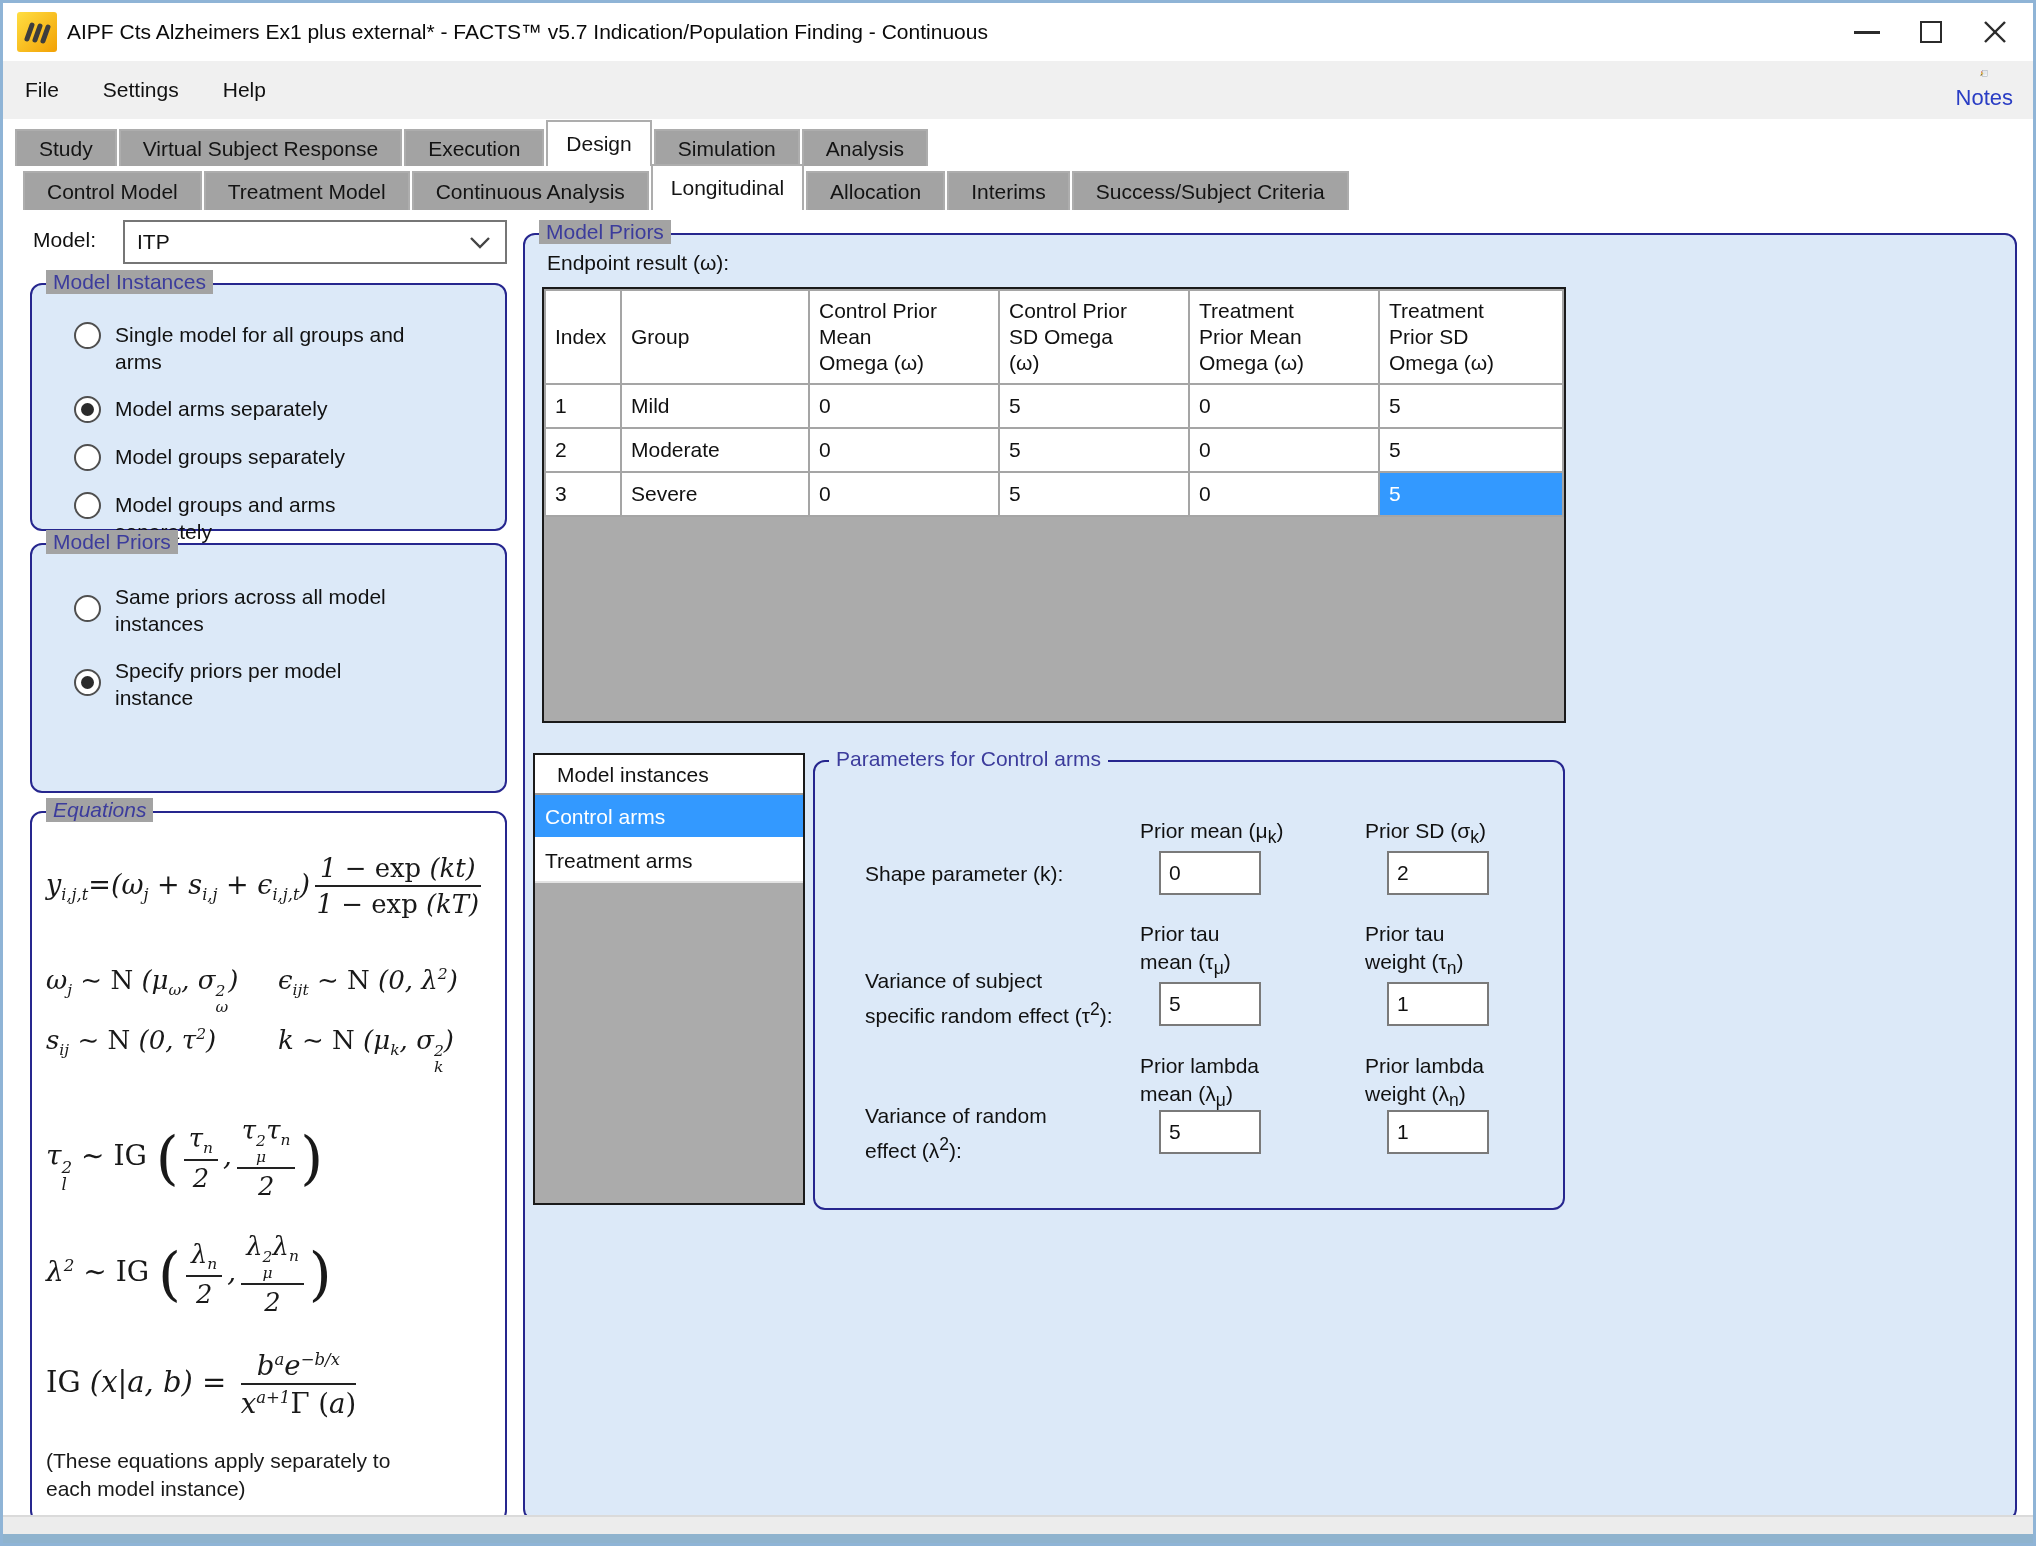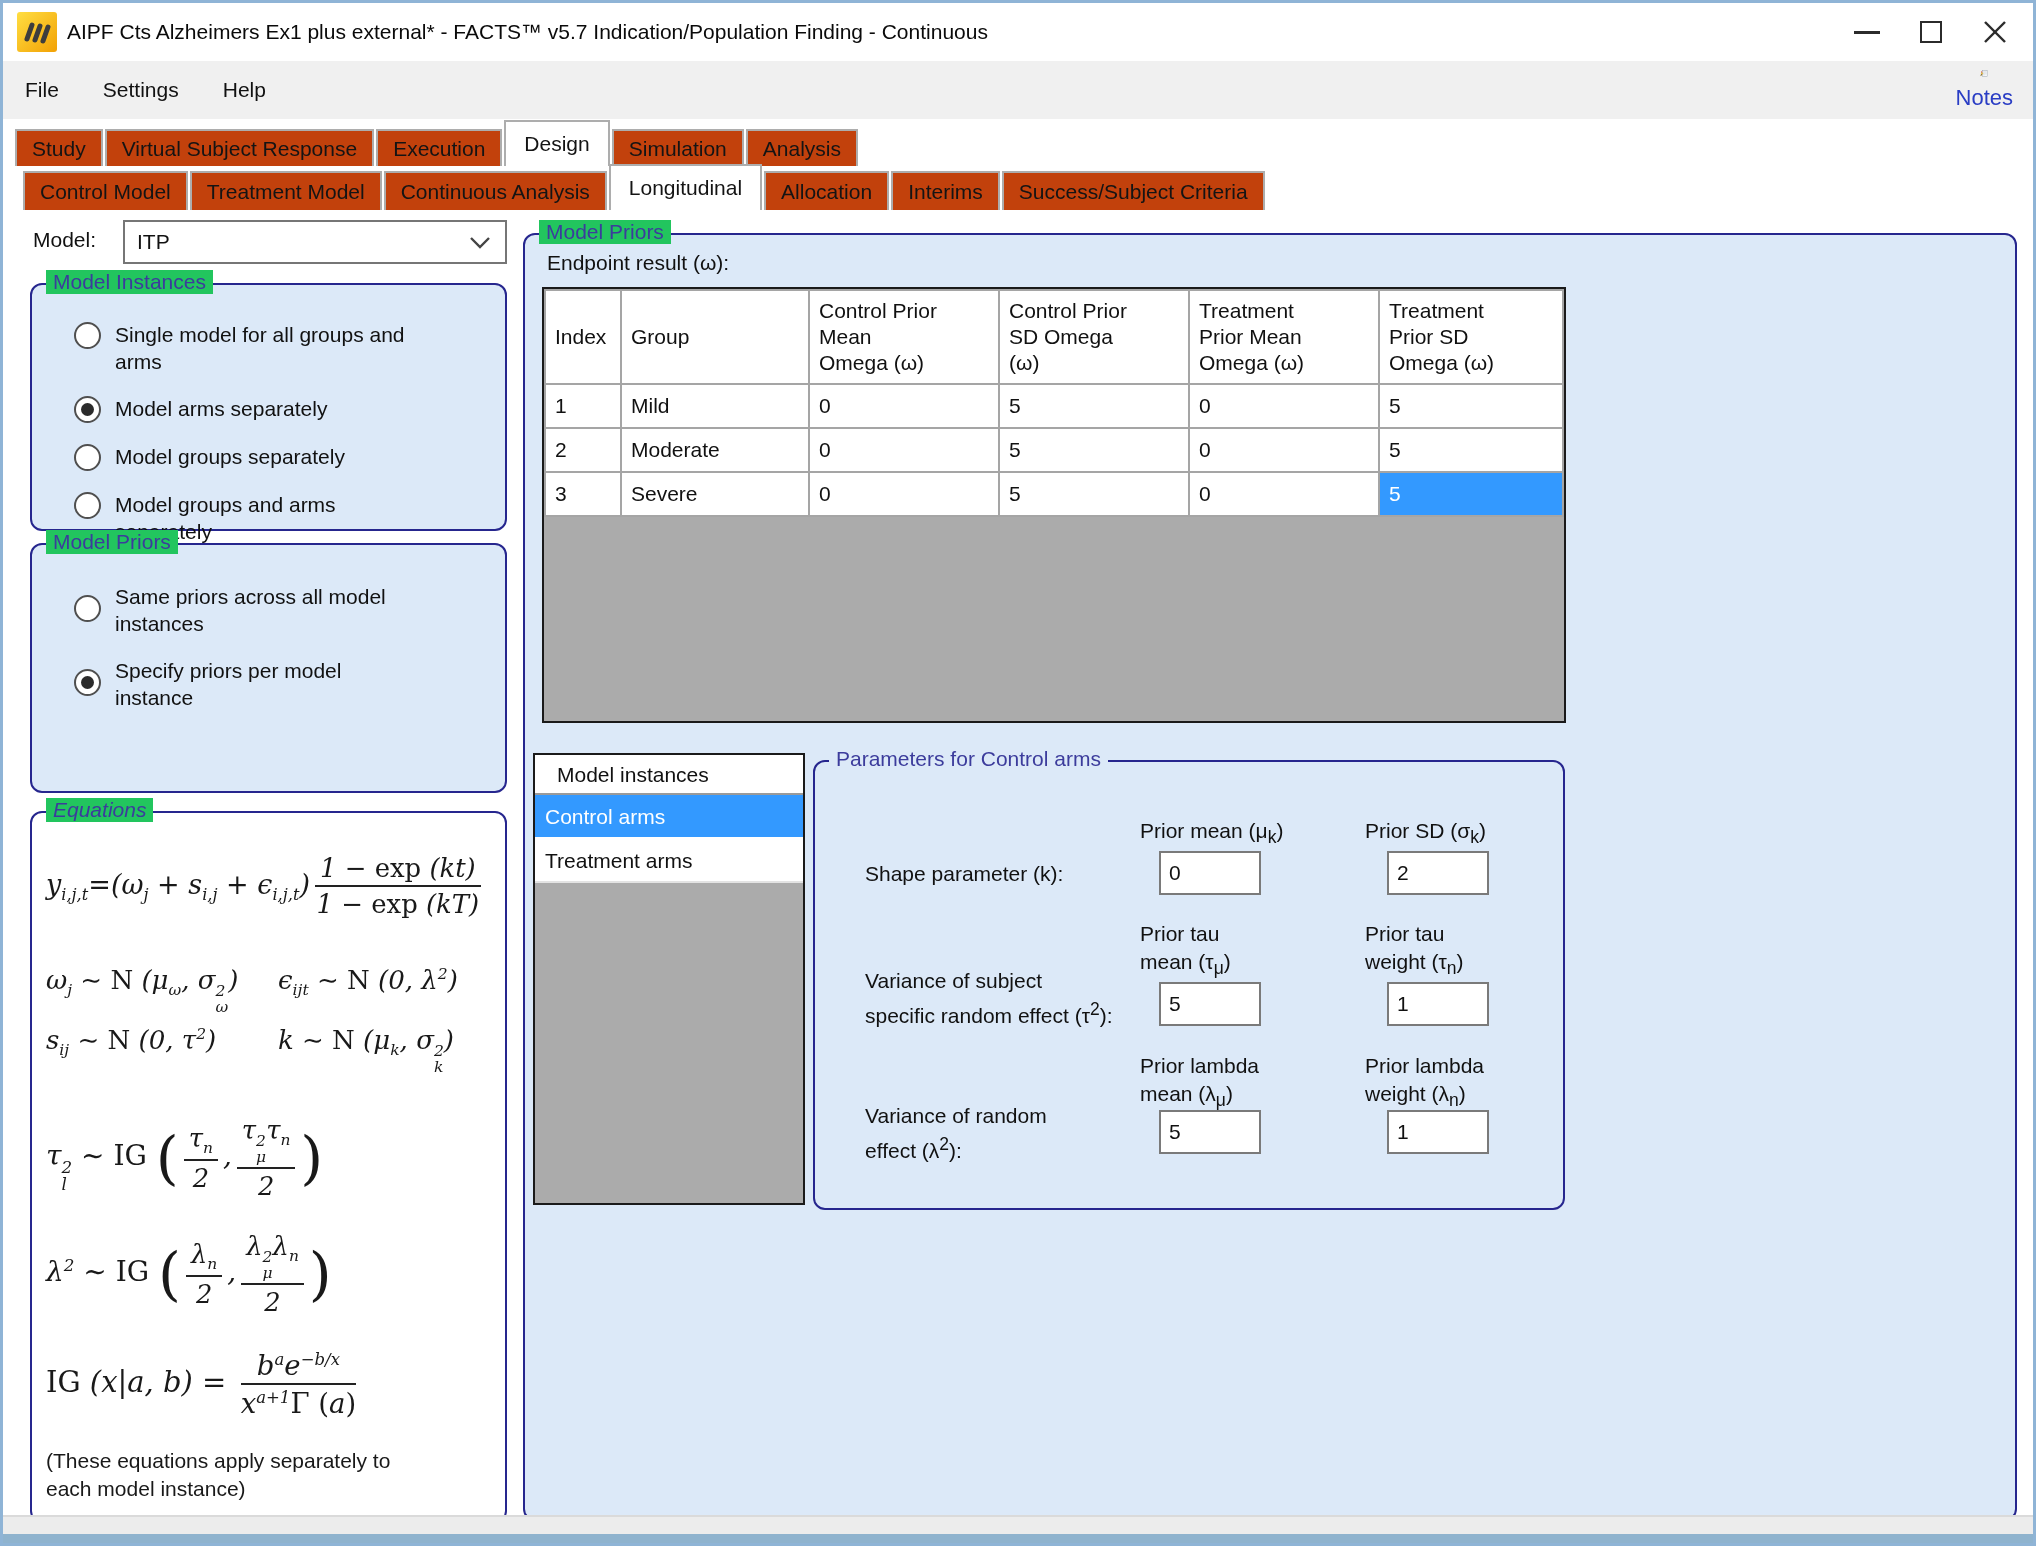--- a/index.html
+++ b/index.html
@@ -23,31 +23,31 @@
   .menubar { position:absolute; top:58px; left:0; right:0; height:58px; background:#F0F0F0;
              display:flex; align-items:center; }
   .menu-item { font-size:21px; padding:0 22px; height:58px; line-height:58px; color:#111; cursor:default; }
   .notes-btn { position:absolute; right:20px; top:8px; height:42px; display:flex; align-items:center; gap:8px; cursor:pointer;flex-direction:column; }
   .notes-label { font-size:22px; color:#2A3DC4; }
 
   
   .tabstrip { position:absolute; display:flex; align-items:flex-end; }
   .tabstrip1 { top:117px; left:12px; height:46px; }
   .tabstrip2 { top:161px; left:20px; height:46px; }
-  .tab { background:#c2410c; border:2px solid #ADADAD; border-bottom:none; color:#141414;
-         font-size:21px; padding:0 15px; display:flex; align-items:center; cursor:pointer;
+  .tab { background:#a3a3a3; border:2px solid #ADADAD; border-bottom:none; color:#141414;
+         font-size:21px; padding:0 22px; display:flex; align-items:center; cursor:pointer;
          height:37px; margin-right:2px; position:relative; }
   .tabstrip2 .tab { height:39px; }
   .tab.active { background:#FFFFFF; height:46px; z-index:5; padding:0 18px; }
 
   
   .gb { position:absolute; border:2px solid #26268E; border-radius:12px; background:#DCE9F8; }
   .gb.white { background:#FFFFFF; }
   .gb > .cap { position:absolute; top:-15px; left:14px; padding:0 7px; font-size:21px;
-               color:#3C3C9C; background:#22c55e; white-space:nowrap; }
+               color:#3C3C9C; background:#a3a3a3; white-space:nowrap; }
   .gb > .cap.onblue { background:#DCE9F8; }
 
   
   .model-row-label { position:absolute; left:30px; top:225px; font-size:21px; }
   .combo { position:absolute; left:120px; top:217px; width:384px; height:44px; background:#fff;
            border:2px solid #767676; display:flex; align-items:center; cursor:pointer; }
   .combo .val { font-size:21px; padding-left:12px; flex:1; }
   .combo .chev { margin-right:14px; }
 
   .radio-row { display:flex; align-items:flex-start; gap:14px; margin:0 0 20px 42px; cursor:pointer; }

